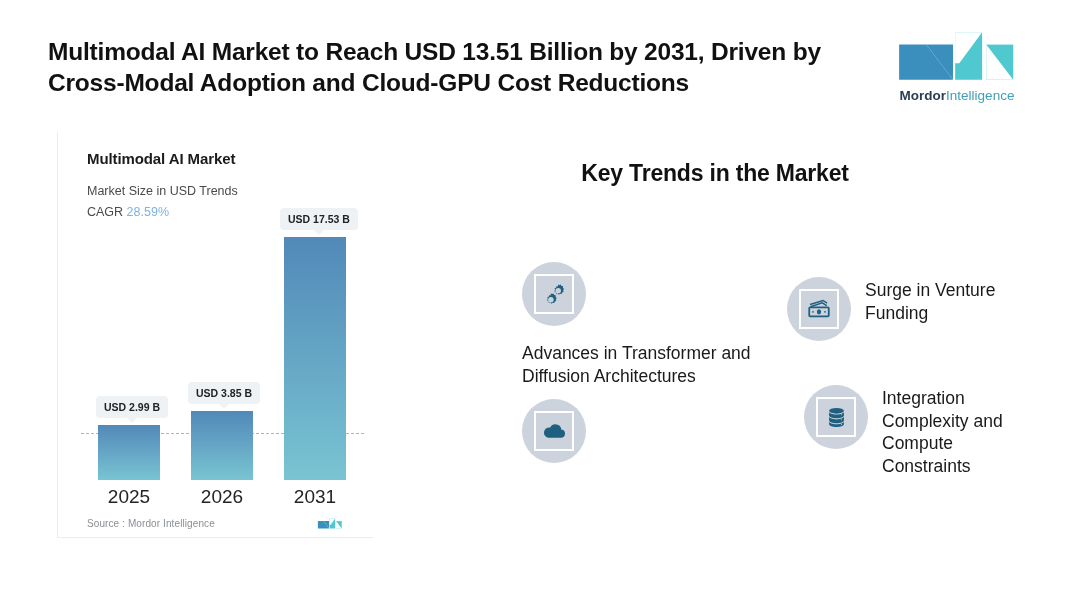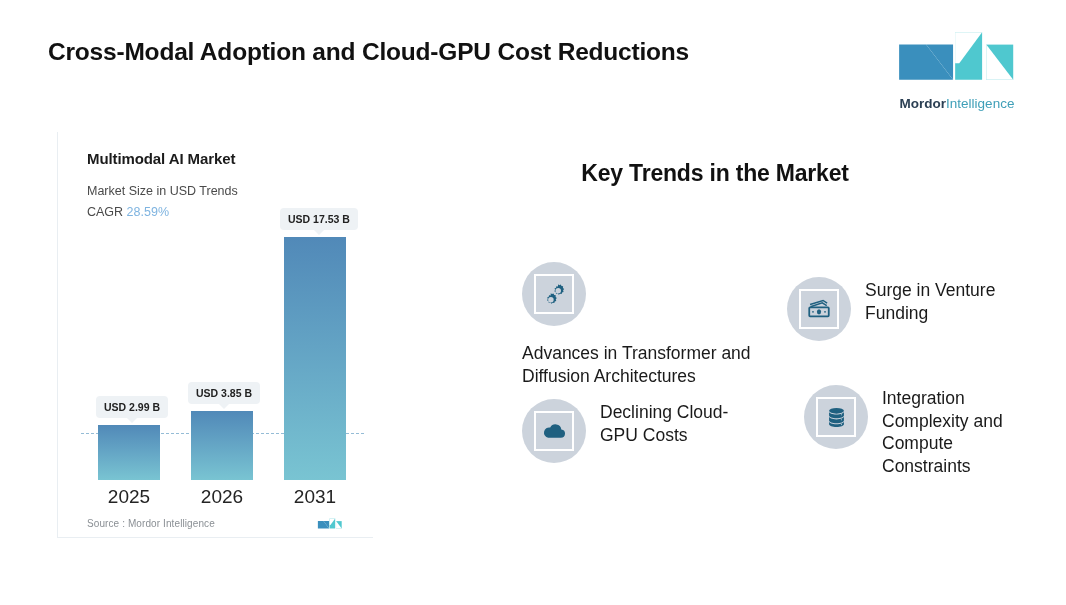--- a/index.html
+++ b/index.html
@@ -14,21 +14,21 @@
   
   .header { position:absolute; left:48px; top:36px; width:820px; }
   .headline {
     font-size: 24.5px; font-weight: 700; color:#111111;
     line-height: 31px; letter-spacing:-0.2px;
   }
   .headline .l2 { display:block; }
 
   .brand { position:absolute; right:46px; top:28px; width:126px; text-align:center; }
   .brand-mark { height:56px; display:block; margin:0 auto; }
-  .brand-name { margin-top:12px; font-size:13.5px; white-space:nowrap; }
+  .brand-name { margin-top:4px; font-size:13.5px; white-space:nowrap; }
   .brand-name .b1 { font-weight:700; color:#2b3f53; }
   .brand-name .b2 { font-weight:400; color:#3f9fb8; }
 
   
   .card {
     position:absolute; left:57px; top:132px; width:316px; height:406px;
     border-left:1px solid #e9eef2;
     border-bottom:1px solid #e9eef2;
     background:#fff;
   }
@@ -92,20 +92,21 @@
   .ic-frame svg { display:block; }
   .trend-label { font-size:17.5px; line-height:22.5px; color:#1a1a1a; padding-top:2px; }
 </style>
 </head>
 <body>
 
 <div class="page">
 
   <div class="header">
     <div class="headline">
+      <span>Multimodal AI Market to Reach USD 13.51 Billion by 2031, Driven by</span>
       <span class="l2">Cross-Modal Adoption and Cloud-GPU Cost Reductions</span>
     </div>
   </div>
 
   <div class="brand">
     <svg class="brand-mark" viewBox="0 0 120 54">
       <polygon points="4,50 4,16 30,16 56,50 30,50" fill="#3a8fbd"></polygon>
       <polygon points="30,16 56,16 56,50" fill="#3a8fbd"></polygon>
       <polygon points="58,4 84,4 84,50 58,50" fill="#4fc8cf"></polygon>
       <polygon points="88,16 114,16 114,50 88,50" fill="#4fc8cf"></polygon>
@@ -191,21 +192,20 @@
     </div>
 
     <div class="trend t3">
       <span class="ic-wrap">
         <span class="ic-frame">
           <svg width="27" height="27" viewBox="0 0 32 32">
             <path d="M8.5 23.5h15a5 5 0 00.6-9.96 7 7 0 00-13.2-2.2A5.4 5.4 0 008.5 23.5z" fill="#1f6080"></path>
           </svg>
         </span>
       </span>
-      <span class="trend-label">Declining Cloud-GPU Costs</span>
     </div>
 
     <div class="trend t4">
       <span class="ic-wrap">
         <span class="ic-frame">
           <svg width="25" height="25" viewBox="0 0 32 32">
             <g fill="#1f6080">
               <ellipse cx="16" cy="7.5" rx="9.5" ry="3.6"></ellipse>
               <path d="M6.5 8.5v5c0 2 4.3 3.6 9.5 3.6s9.5-1.6 9.5-3.6v-5c0 2-4.3 3.6-9.5 3.6S6.5 10.5 6.5 8.5z"></path>
               <path d="M6.5 14.8v5c0 2 4.3 3.6 9.5 3.6s9.5-1.6 9.5-3.6v-5c0 2-4.3 3.6-9.5 3.6s-9.5-1.6-9.5-3.6z"></path>

